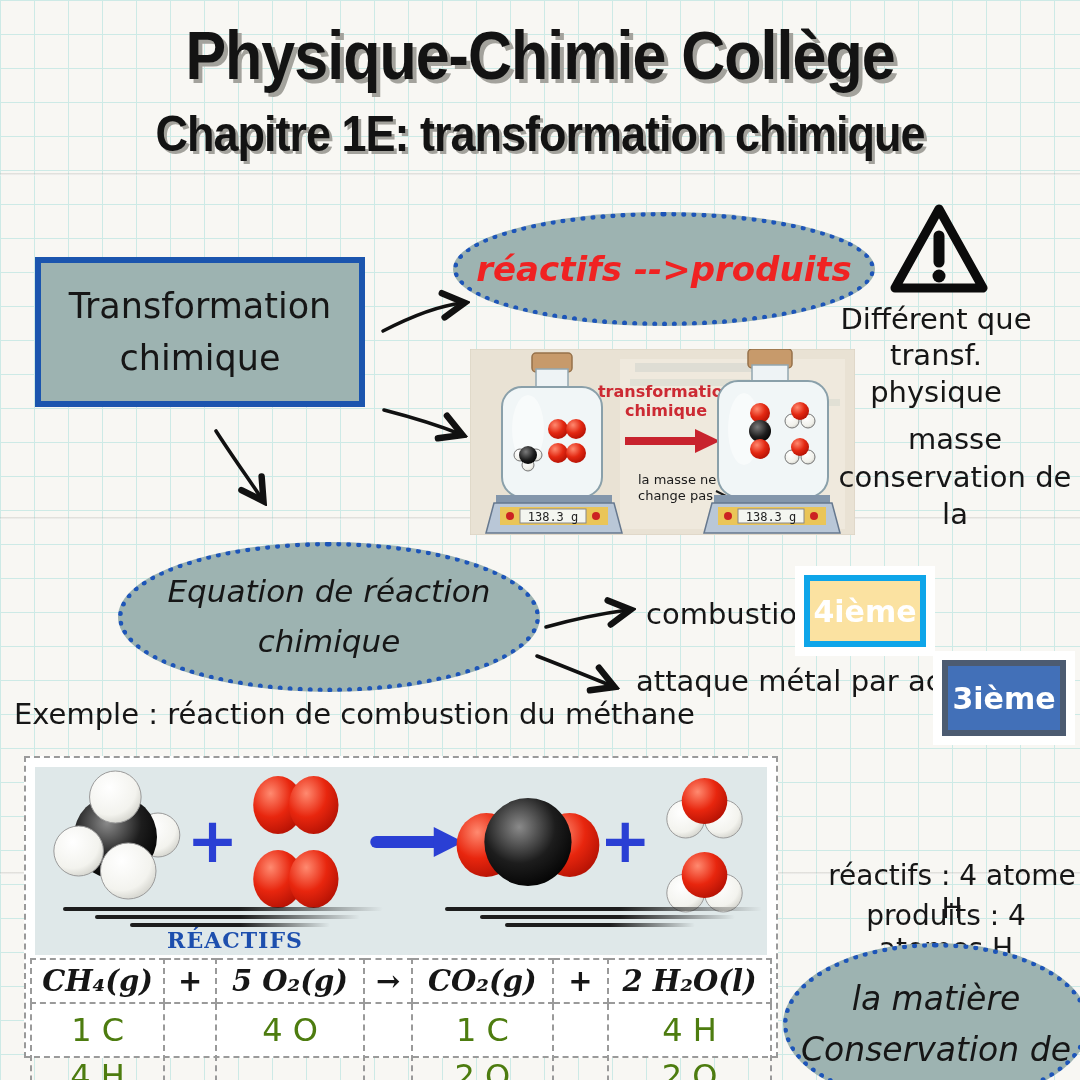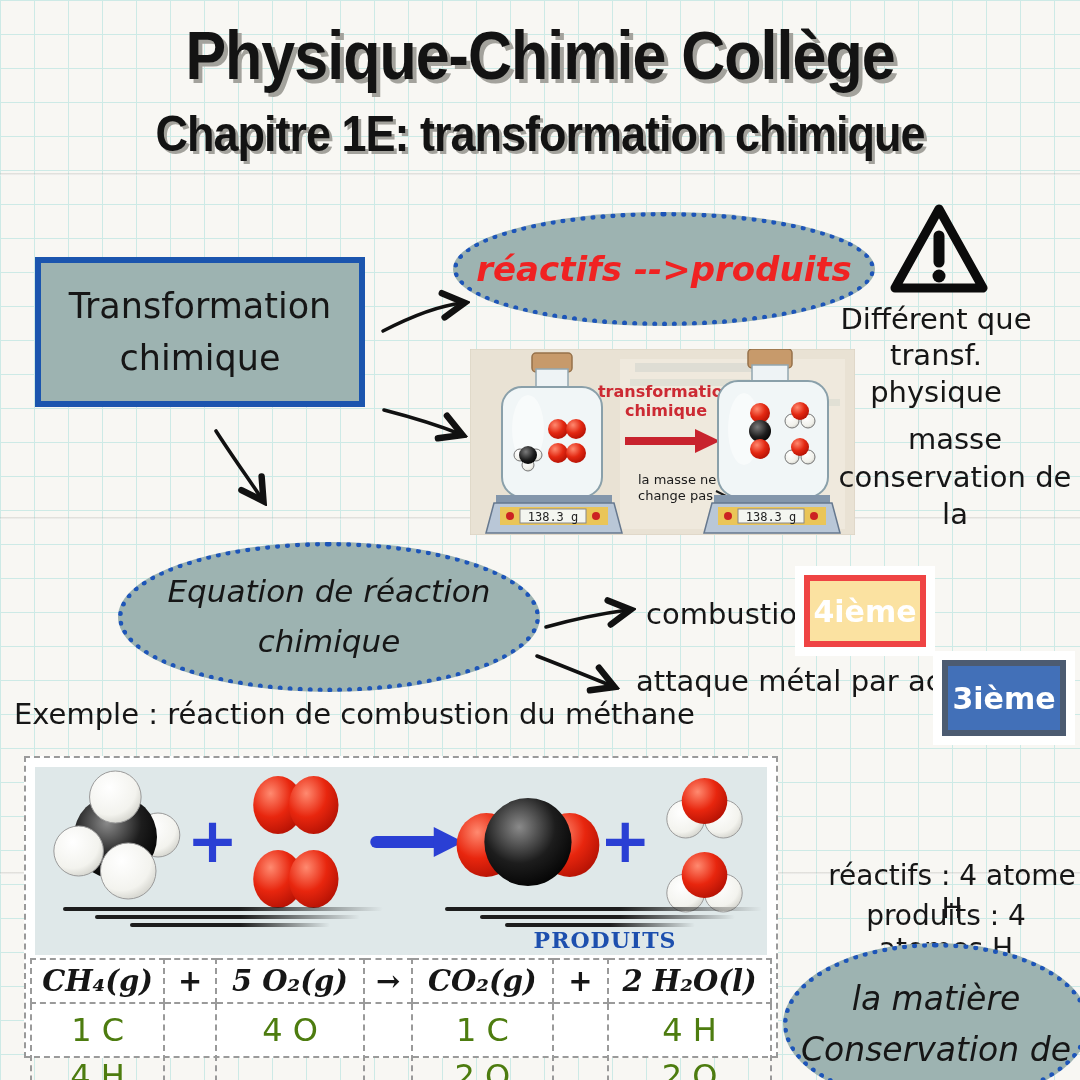--- a/index.html
+++ b/index.html
@@ -47,21 +47,21 @@
   .t-consmasse{left:833px;top:421px;width:244px;text-align:center;line-height:1.3;}
   .t-combustion{left:646px;top:597px;}
   .t-attaque{left:636px;top:664px;}
   .t-exemple{left:14px;top:697px;}
   .t-reactcount{left:826px;top:859px;width:252px;text-align:center;font-size:28px;}
   .t-prodcount{left:812px;top:899px;width:268px;text-align:center;font-size:28px;}
   .badge{position:absolute;background:#ffffff;padding:9px;}
   .badge .inner{display:flex;align-items:center;justify-content:center;
     color:#ffffff;font-weight:bold;font-size:30px;}
   .b4{left:795px;top:566px;}
-  .b4 .inner{width:110px;height:60px;background:#fbe2a1;border:6px solid #ef4444;}
+  .b4 .inner{width:110px;height:60px;background:#fbe2a1;border:6px solid #0ea5e9;}
   .b3{left:933px;top:651px;text-align:right;}
   .b3 .inner{width:112px;height:64px;background:#4270b8;border:6px solid #4c5b71;}
   .photo{position:absolute;left:470px;top:349px;width:385px;height:186px;}
   .panel{position:absolute;left:24px;top:756px;width:754px;height:302px;background:#ffffff;
     border:2px dashed #9a9a9a;box-sizing:border-box;}
   .mol-area{position:absolute;left:9px;right:9px;top:9px;height:188px;background:#dfe8e9;}
   .swoosh{position:absolute;height:4px;border-radius:2px;
     background:linear-gradient(to right,#1d1d1d 55%, rgba(30,30,30,0));}
   .panel-label{position:absolute;top:160px;font-family:"DejaVu Serif", serif;font-weight:bold;
     color:#1d4fae;font-size:22px;letter-spacing:1px;text-align:center;}
@@ -290,21 +290,21 @@
           <circle cx="694" cy="126" r="19" fill="url(#gWht)" stroke="#999"></circle>
           <circle cx="675" cy="108" r="23" fill="url(#gRed)"></circle>
         </g>
       </svg>
       <div class="swoosh" style="left:28px;top:140px;width:320px"></div>
       <div class="swoosh" style="left:60px;top:148px;width:265px"></div>
       <div class="swoosh" style="left:95px;top:156px;width:200px"></div>
       <div class="swoosh" style="left:410px;top:140px;width:317px"></div>
       <div class="swoosh" style="left:445px;top:148px;width:255px"></div>
       <div class="swoosh" style="left:470px;top:156px;width:190px"></div>
-      <div class="panel-label pl-right">PRODUITS</div>
+      <div class="panel-label pl-left">RÉACTIFS</div>
     </div>
     <table class="eq-table">
       <colgroup>
         <col style="width:18%">
           <col style="width:7%">
           <col style="width:20%">
           <col style="width:6.5%">
         <col style="width:19%">
           <col style="width:7.5%">
           <col style="width:22%">

